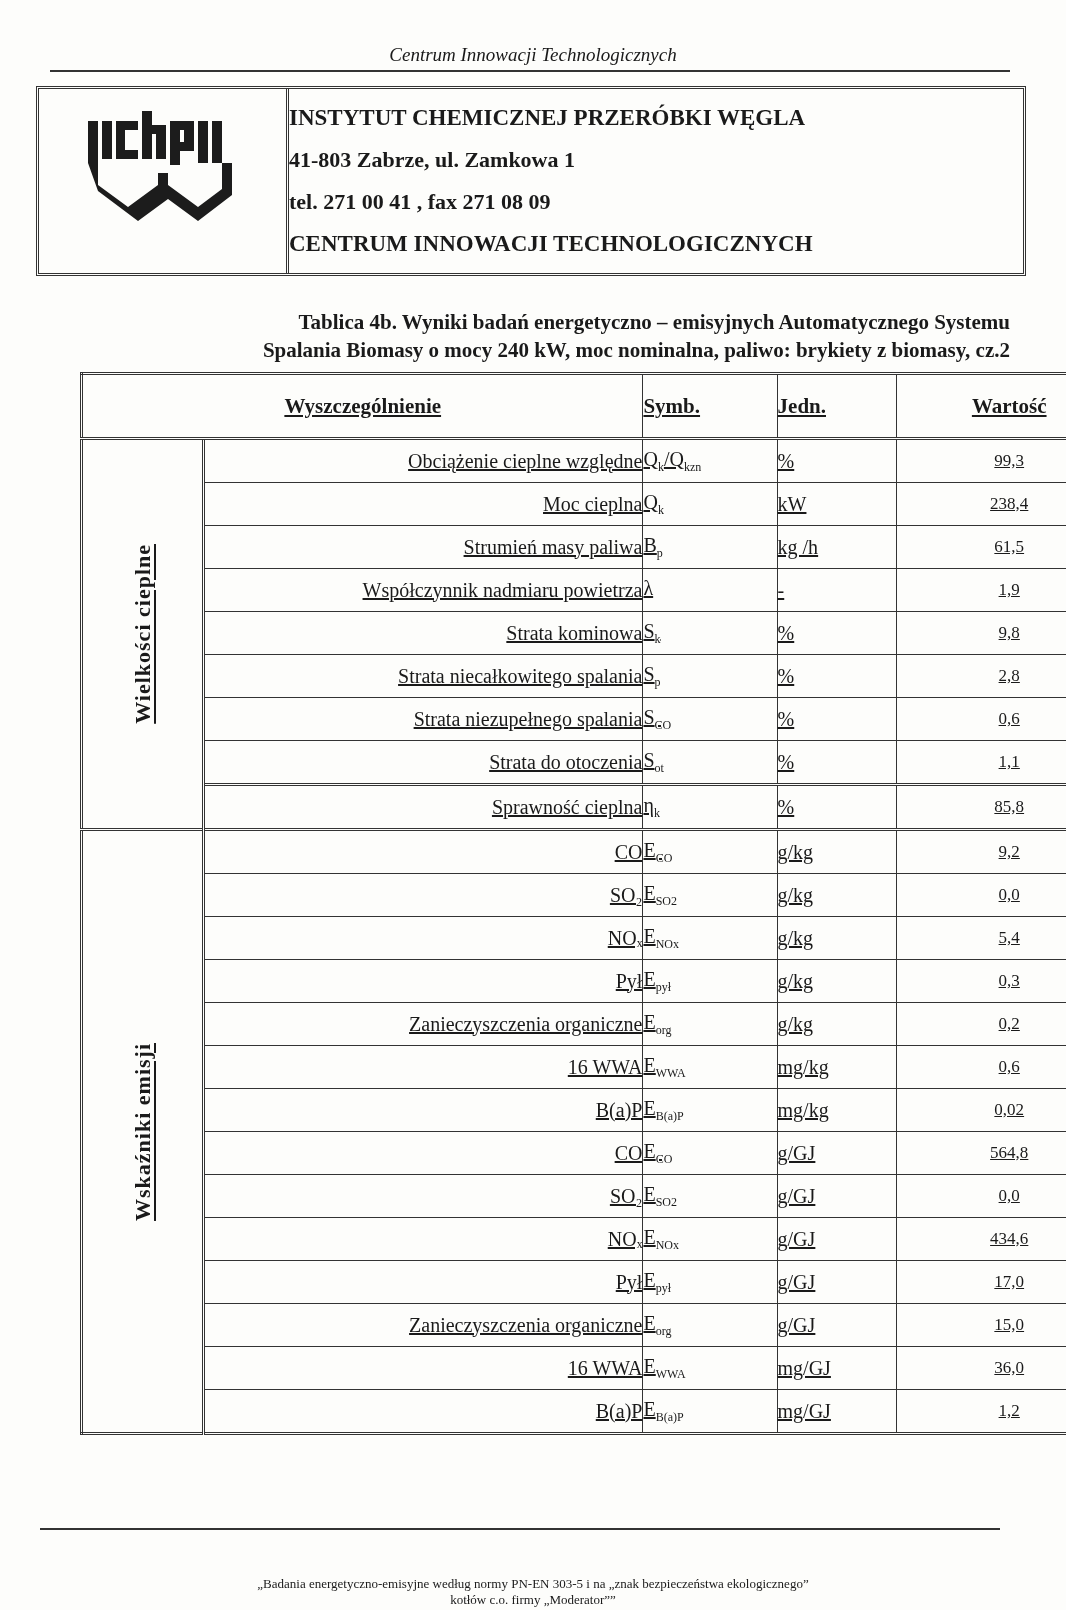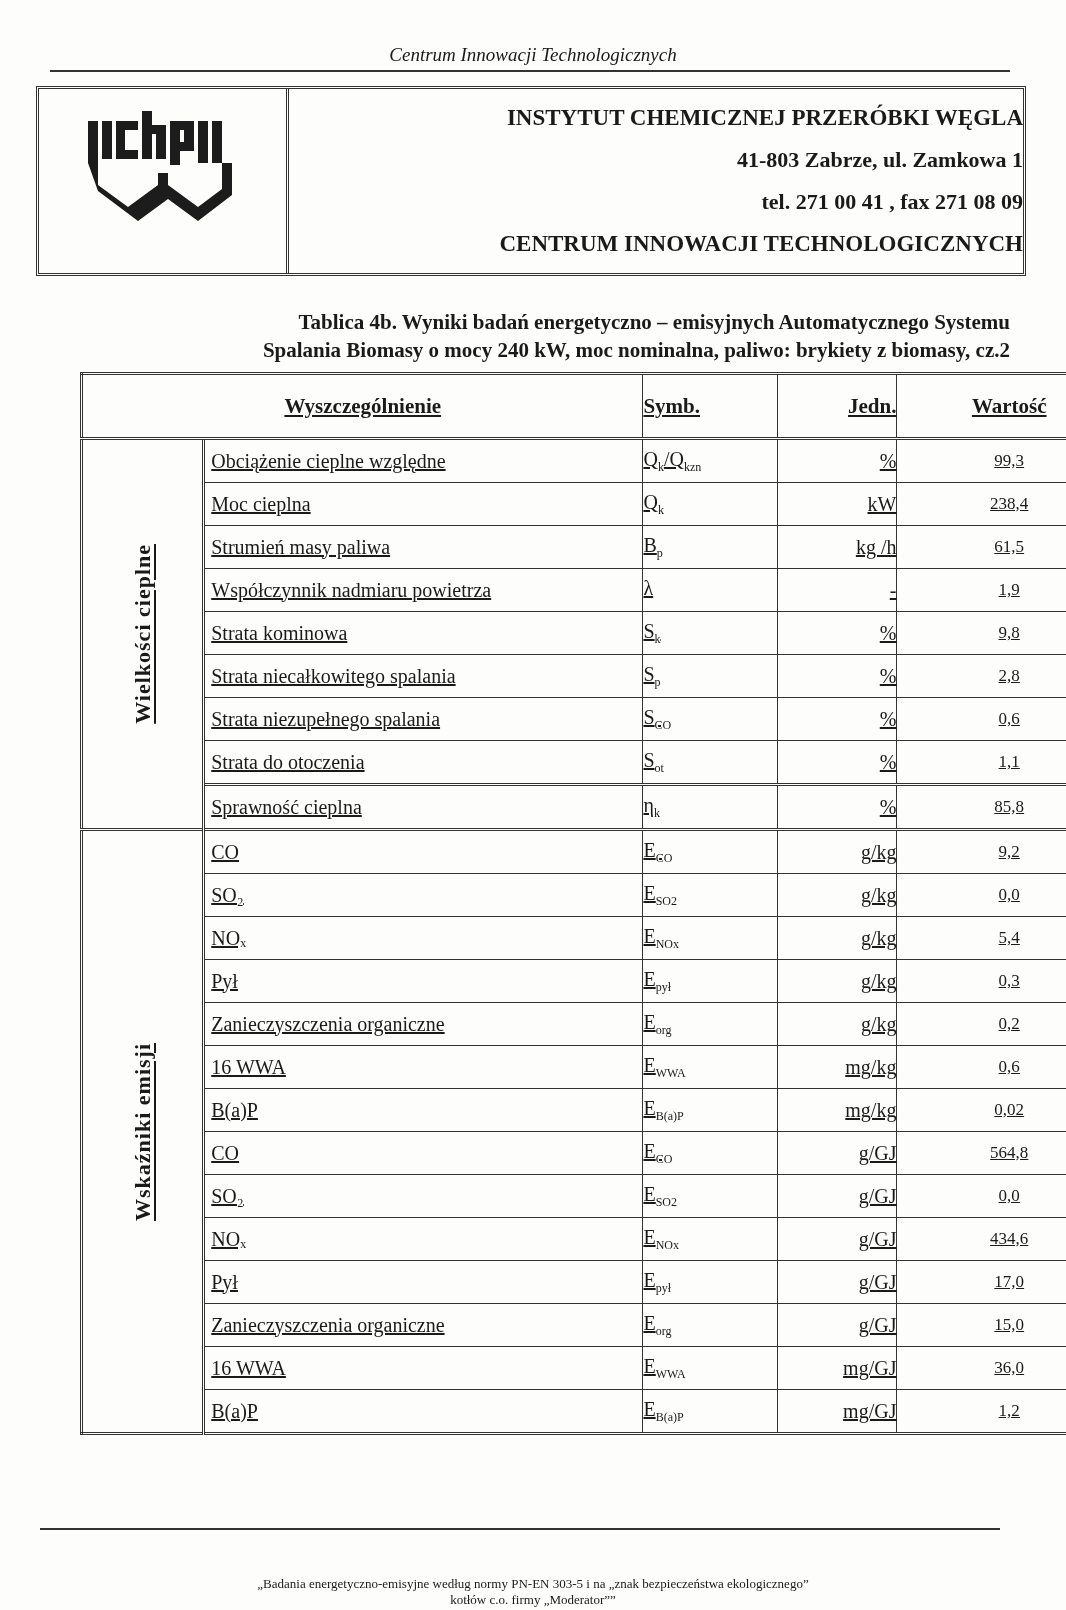--- a/index.html
+++ b/index.html
@@ -23,21 +23,21 @@
     position: absolute; left: 36px; top: 86px; width: 990px; height: 190px;
     border: 3px double #333; box-sizing: border-box;
     display: flex;
   }
   .logo-cell {
     width: 250px; border-right: 3px double #333;
     display: flex; align-items: flex-start; justify-content: center;
     padding-top: 22px; box-sizing: border-box;
   }
   .org-cell {
-    flex: 1; text-align: right; font-weight: bold; font-size: 22px;
+    flex: 1; text-align: left; font-weight: bold; font-size: 22px;
     display: flex; flex-direction: column; justify-content: center;
     line-height: 42px;
   }
   .org-cell .big { font-size: 23px; }
   .caption {
     position: absolute; left: 60px; width: 950px; top: 308px;
     text-align: right; font-weight: bold; font-size: 21px; line-height: 28px;
   }
   table.data {
     position: absolute; left: 80px; top: 372px; width: 1044px;
@@ -49,23 +49,23 @@
   table.data td, table.data th {
     border: 1px solid #333;
     padding: 0;
     height: 42px;
   }
   table.data th {
     height: 62px; font-weight: bold; font-size: 21px;
     border-bottom: 3px double #333;
   }
   .c-group { width: 100px; }
-  .c-name { width: 362px; text-align: left; padding-left: 6px !important; }
+  .c-name { width: 362px; text-align: right; padding-left: 6px !important; }
   .c-sym { width: 112px; text-align: left; }
-  .c-unit { width: 100px; text-align: right; }
+  .c-unit { width: 100px; text-align: left; }
   .c-val { width: 188px; text-align: center; font-size: 17px; }
   .group-label {
     writing-mode: vertical-rl; transform: rotate(180deg);
     font-weight: bold; font-size: 22px; letter-spacing: 1px;
     margin: 0 auto;
   }
   td.group-cell { text-align: center; vertical-align: middle; border-right: 3px double #333 !important; }
   tr.sep-top td { border-top: 3px double #333; }
   sub { font-size: 0.6em; }
   .footer {

